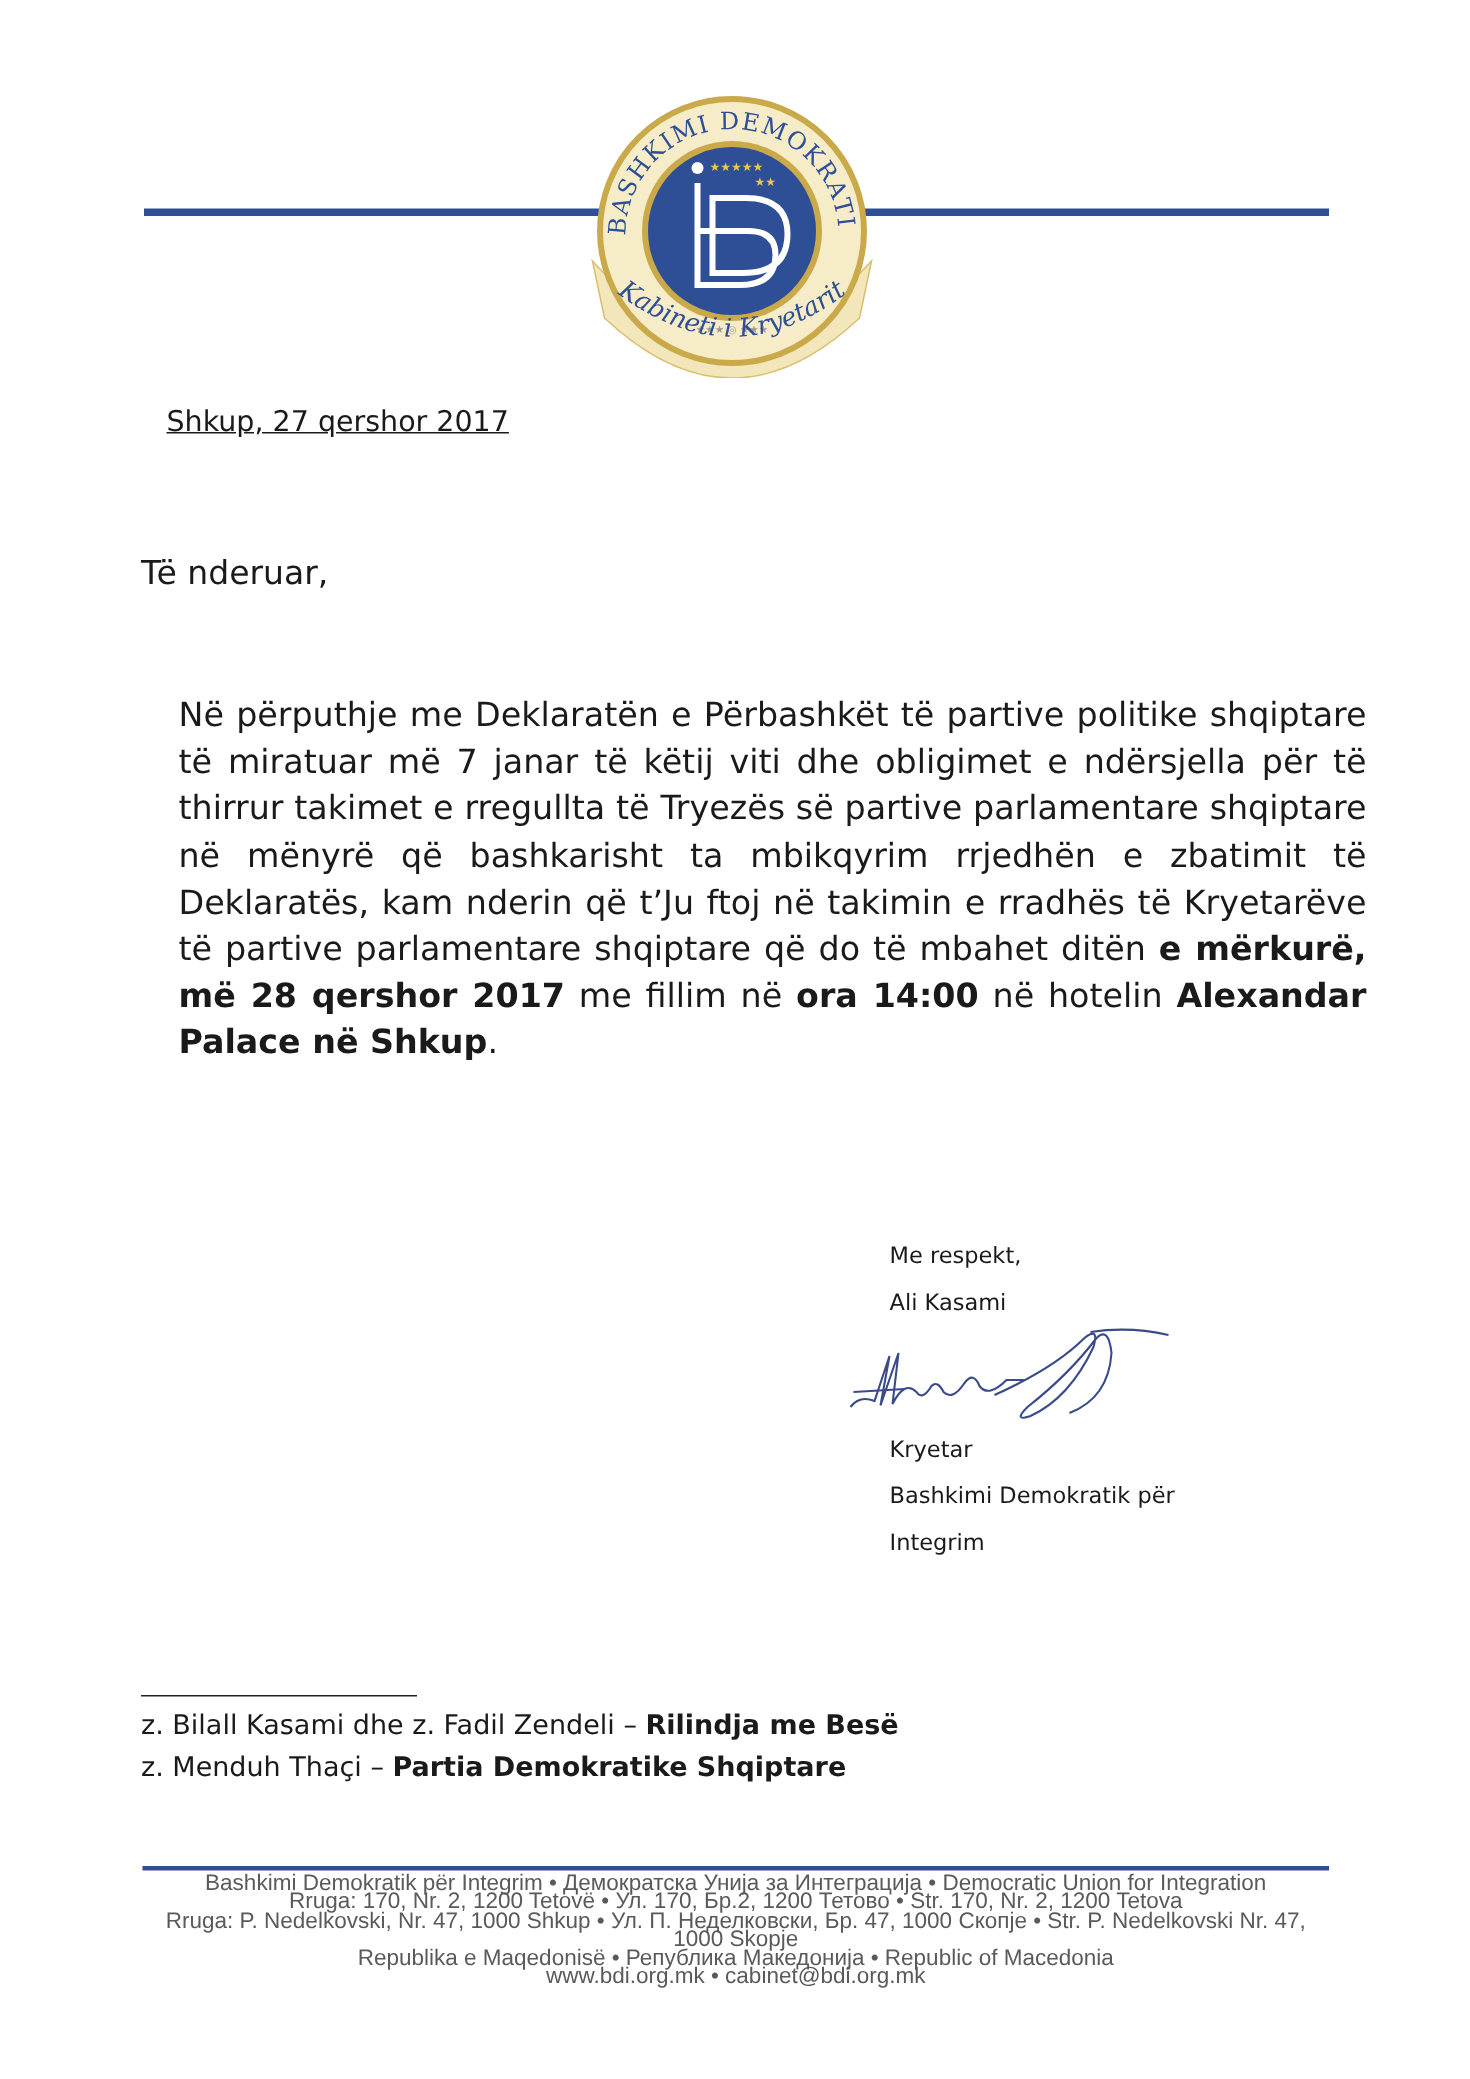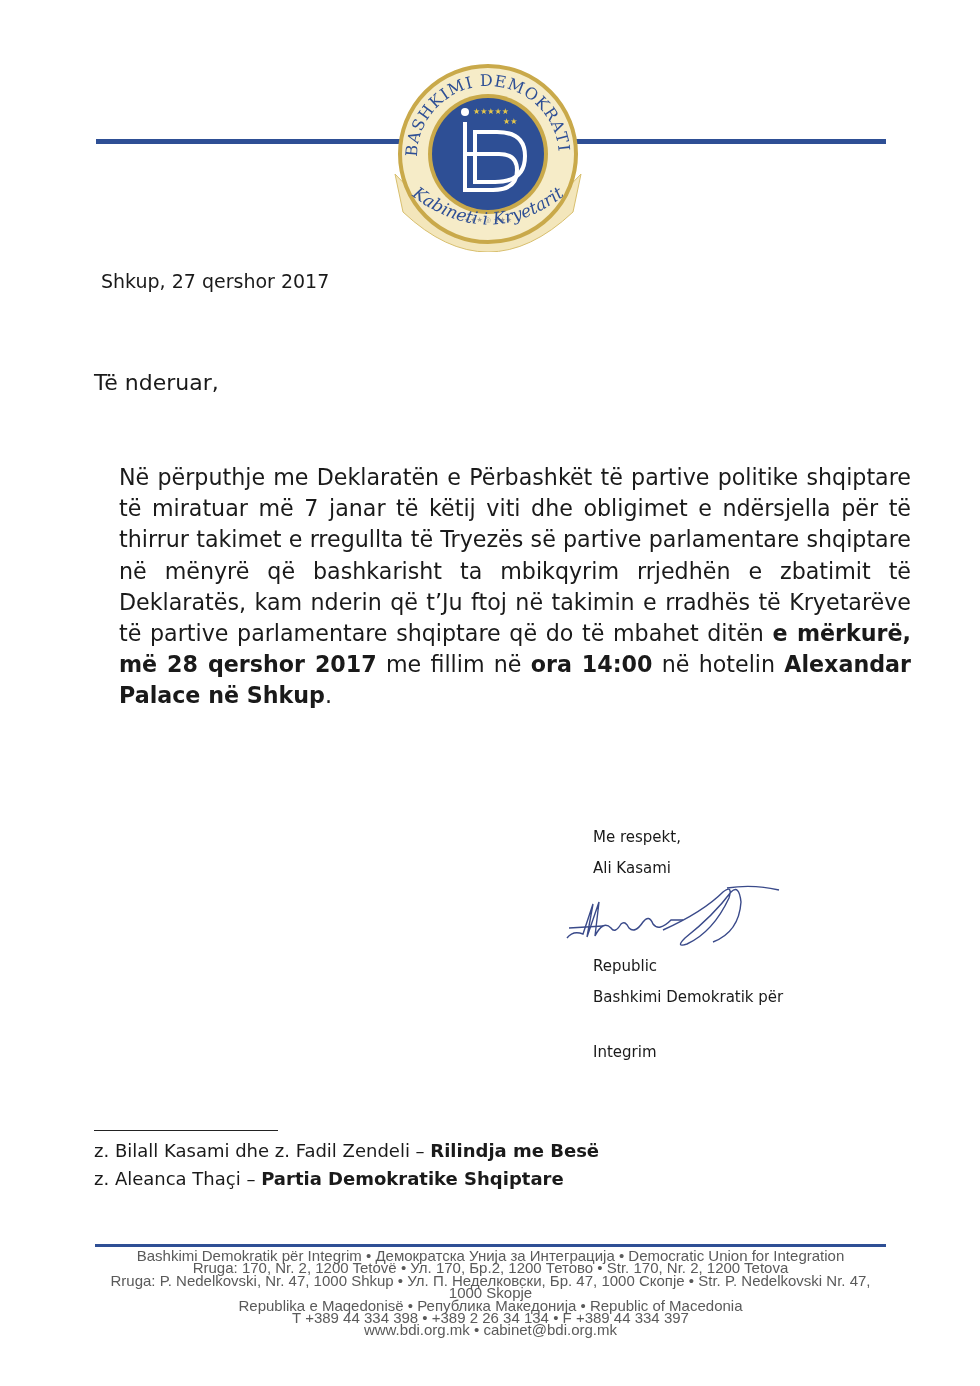--- a/index.html
+++ b/index.html
@@ -1,20 +1,20 @@
 <!DOCTYPE html>
 <html><head>
 <meta charset="utf-8">
 <style>
   html, body { margin:0; padding:0; background:#ffffff; }
   body { width:980px; height:1386px; position:relative; overflow:hidden;
          font-family:"DejaVu Sans", sans-serif; color:#1a1a1a; }
   .hline { position:absolute; height:5px; background:#2e4f95; }
   .logo { position:absolute; left:393px; top:62px; width:190px; height:190px; }
-  .date { position:absolute; left:101px; top:270px; font-size:19px; }
+  .date { position:absolute; left:111px; top:270px; font-size:19px;text-decoration:underline; }
   .salutation { position:absolute; left:94px; top:370px; font-size:22px; }
   .body-text { position:absolute; left:94px; top:462px; width:792px; font-size:22.2px;
                line-height:31.2px; text-align:justify;margin-left:25px; }
   .body-text b { font-weight:bold; }
   .sig { position:absolute; left:593px; font-size:15px; line-height:31px; }
   .signature { position:absolute; left:563px; top:882px; width:222px; height:70px; }
   .footnote-rule { position:absolute; left:94px; top:1130px; width:184px; height:1px; background:#222; }
   .footnotes { position:absolute; left:94px; top:1137px; font-size:18px; line-height:28px; }
   .footnotes b { font-weight:bold; }
   .footer-line { position:absolute; left:95px; top:1244px; width:791px; height:3px; background:#2e4f95; }
@@ -68,31 +68,30 @@
 
 <svg class="signature" viewBox="0 0 222 70">
   <g fill="none" stroke="#3a4a8a" stroke-width="1.4">
     <path d="M 4,56 Q 10,48 20,52 L 30,22 L 24,55 L 36,20 L 32,54 Q 40,38 48,46 Q 52,52 58,42 Q 62,38 66,46 Q 72,52 80,40 Q 86,32 90,42 Q 96,50 108,38 L 120,38"></path>
     <path d="M 100,48 Q 140,30 160,10 Q 170,2 166,16 Q 150,50 124,62 Q 112,66 122,56 Q 150,34 168,10 Q 176,2 178,20 Q 176,50 150,60"></path>
     <path d="M 164,6 Q 190,2 216,8"></path>
     <path d="M 6,46 L 40,44"></path>
   </g>
 </svg>
 
-<div class="sig" style="top:951px;">Republic</div>
+<div class="sig" style="top:951px;">Kryetar</div>
 <div class="sig" style="top:982px;">Bashkimi Demokratik për</div>
-<div class="sig" style="top:1013px;margin-top:24px;">Integrim</div>
+<div class="sig" style="top:1013px;">Integrim</div>
 
 <div class="footnote-rule"></div>
 <div class="footnotes">
   <div><span>z. Bilall Kasami dhe z. Fadil Zendeli – </span><b>Rilindja me Besë</b></div>
-  <div><span>z. Aleanca Thaçi – </span><b>Partia Demokratike Shqiptare</b></div>
+  <div><span>z. Menduh Thaçi – </span><b>Partia Demokratike Shqiptare</b></div>
 </div>
 
 <div class="footer-line"></div>
 <div class="footer">
   <div>Bashkimi Demokratik për Integrim • Демократска Унија за Интеграција • Democratic Union for Integration</div>
   <div>Rruga: 170, Nr. 2, 1200 Tetovë • Ул. 170, Бр.2, 1200 Тетово • Str. 170, Nr. 2, 1200 Tetova</div>
   <div>Rruga: P. Nedelkovski, Nr. 47, 1000 Shkup • Ул. П. Неделковски, Бр. 47, 1000 Скопје • Str. P. Nedelkovski Nr. 47, 1000 Skopje</div>
   <div>Republika e Maqedonisë • Република Македонија • Republic of Macedonia</div>
-  <div>T +389 44 334 398 • +389 2 26 34 134 • F +389 44 334 397</div>
   <div>www.bdi.org.mk • cabinet@bdi.org.mk</div>
 </div>
 
 </body></html>

